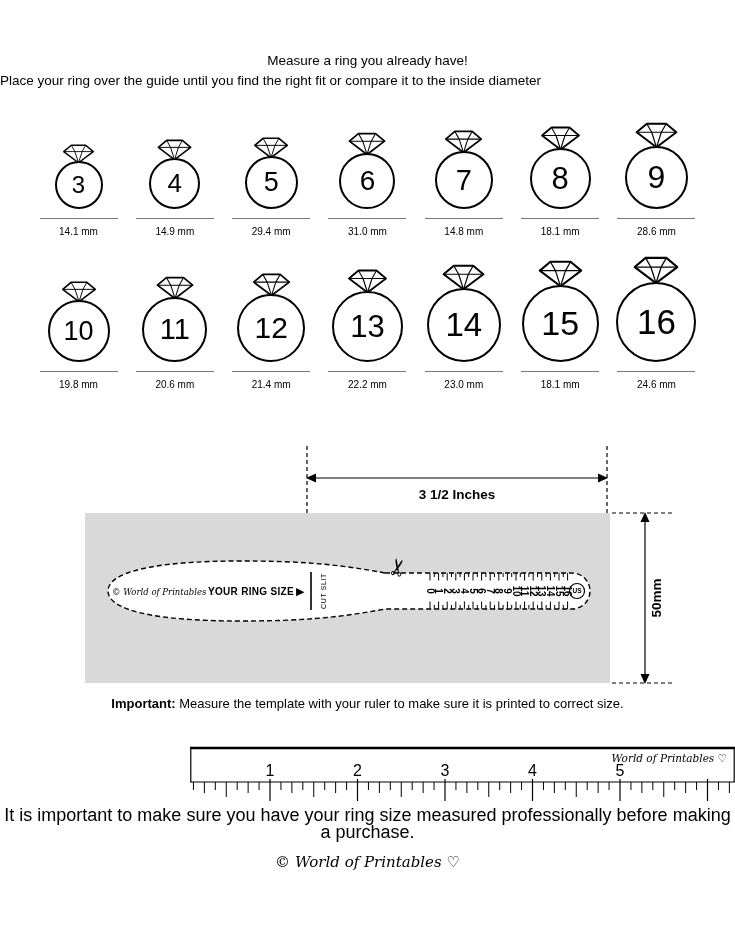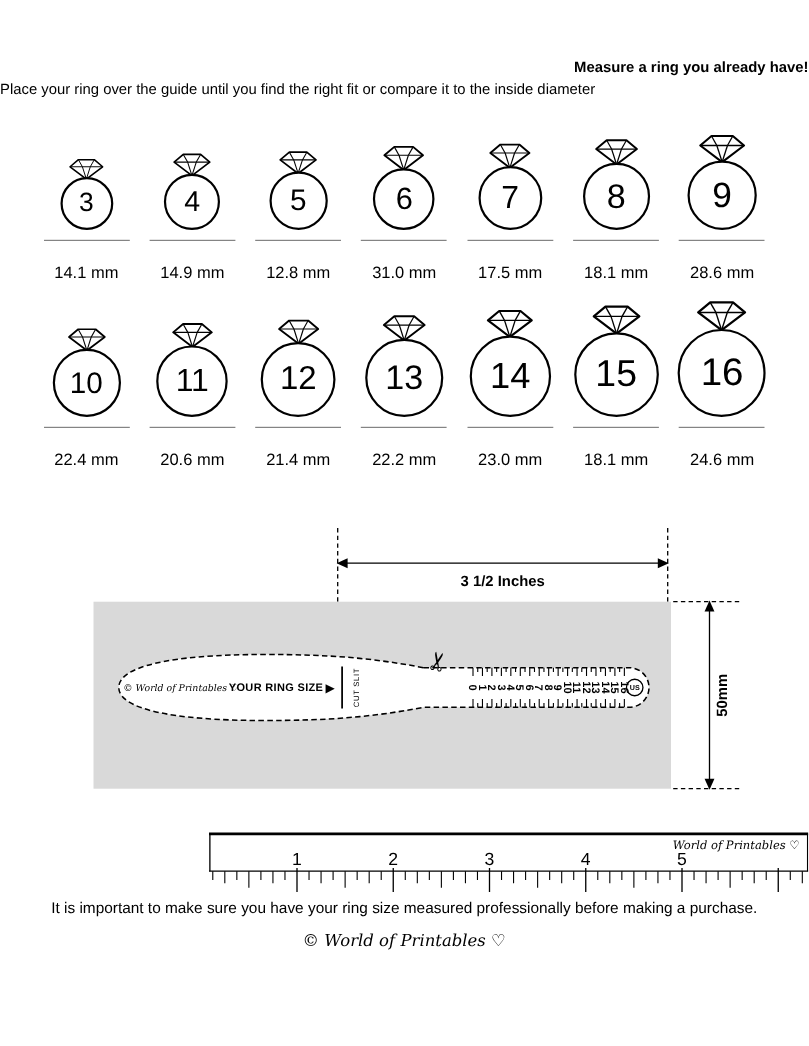--- a/index.html
+++ b/index.html
@@ -1,40 +1,40 @@
 <!DOCTYPE html>
 <html><head>
 <meta charset="utf-8">
 <style>
   *{margin:0;padding:0;box-sizing:border-box}
   html,body{width:735px;height:951px}
   body{background:#fff;color:#000;font-family:"Liberation Sans",sans-serif;overflow:hidden}
   .page{padding-top:30px;width:735px}
   h1{font-size:40px;font-weight:900;text-align:center;letter-spacing:.5px;line-height:46px}
-  .sub-bold{margin-top:22px;text-align:right;font-size:13.5px;font-weight:700;line-height:17px}
+  .sub-bold{margin-top:22px;text-align:center;font-size:13.5px;font-weight:400;line-height:17px}
   .sub{margin-top:3px;text-align:left;font-size:13.5px;line-height:17px}
 
   .ring-row{display:flex;justify-content:space-between;width:672px;margin:0 auto}
   .ring-row.r1{margin-top:30px}
   .ring-row.r2{margin-top:16px}
   .ring-cell{width:94px;display:flex;flex-direction:column;align-items:center}
   .ring-stack{display:flex;flex-direction:column;align-items:center;justify-content:flex-end}
   .r1 .ring-stack{height:90px}
   .r2 .ring-stack{height:108px}
   .diamond{display:block;margin-bottom:-3px}
   .ring-circle{border:2px solid #000;border-radius:50%;display:flex;align-items:center;justify-content:center;background:#fff;font-weight:500}
   .ring-rule{width:78px;height:1px;background:#777;margin-top:9px}
-  .ring-dia{margin-top:23px;font-size:15px;line-height:13px}
+  .ring-dia{margin-top:6px;font-size:10px;line-height:13px}
 
   .sizer-wrap{margin-top:52px;line-height:0}
   .important{text-align:center;font-size:13px;margin-top:8px;line-height:16px}
   .important .b{font-weight:700}
   .ruler-wrap{margin-top:34px;display:flex;justify-content:flex-end;line-height:0}
   .foot-bold{margin-top:28px;text-align:center;font-size:13.5px;font-weight:700;line-height:17px}
-  .foot-text{margin-top:3px;text-align:center;font-size:14px;line-height:17px}
+  .foot-text{margin-top:3px;text-align:center;font-size:18px;line-height:17px}
   .brand-footer{margin-top:12px;text-align:center;font-family:"DejaVu Serif","DejaVu Sans",serif;font-style:italic;font-size:15px}
 
   svg line{stroke:#000}
   svg .dash{stroke-dasharray:4 3;stroke-width:1.2}
   svg .sol{stroke-width:1.2}
   svg .sol15{stroke-width:1.6}
   svg .thick{stroke-width:2.5}
   .arw{fill:#000}
   svg text{font-family:"Liberation Sans",sans-serif;fill:#000}
   .dim-label{font-size:13.5px;font-weight:700}
@@ -105,21 +105,21 @@
         <line x1="29" y1="1.5" x2="24.5" y2="9.5"></line>
         <line x1="15.5" y1="9.5" x2="20" y2="23.5"></line>
         <line x1="24.5" y1="9.5" x2="20" y2="23.5"></line>
       </g>
     </svg>
     <div class="ring-circle" style="width:53px;height:53px;font-size:27px">
             <span>5</span>
           </div>
   </div>
   <div class="ring-rule"></div>
-  <div class="ring-dia">12.8 mm</div>
+  <div class="ring-dia">29.4 mm</div>
 </div>
       <div class="ring-cell">
   <div class="ring-stack">
     <svg class="diamond" width="38" height="24" viewBox="0 0 40 25">
       <polygon points="11,1.5 29,1.5 38.5,9.5 20,23.5 1.5,9.5" fill="#fff" stroke="#000" stroke-width="1.8" stroke-linejoin="round"></polygon>
       <g stroke="#000" stroke-width="1.1">
         <line x1="1.5" y1="9.5" x2="38.5" y2="9.5"></line>
         <line x1="11" y1="1.5" x2="15.5" y2="9.5"></line>
         <line x1="29" y1="1.5" x2="24.5" y2="9.5"></line>
         <line x1="15.5" y1="9.5" x2="20" y2="23.5"></line>
@@ -143,21 +143,21 @@
         <line x1="29" y1="1.5" x2="24.5" y2="9.5"></line>
         <line x1="15.5" y1="9.5" x2="20" y2="23.5"></line>
         <line x1="24.5" y1="9.5" x2="20" y2="23.5"></line>
       </g>
     </svg>
     <div class="ring-circle" style="width:58px;height:58px;font-size:29px">
             <span>7</span>
           </div>
   </div>
   <div class="ring-rule"></div>
-  <div class="ring-dia">17.5 mm</div>
+  <div class="ring-dia">14.8 mm</div>
 </div>
       <div class="ring-cell">
   <div class="ring-stack">
     <svg class="diamond" width="41" height="25" viewBox="0 0 40 25">
       <polygon points="11,1.5 29,1.5 38.5,9.5 20,23.5 1.5,9.5" fill="#fff" stroke="#000" stroke-width="1.8" stroke-linejoin="round"></polygon>
       <g stroke="#000" stroke-width="1.1">
         <line x1="1.5" y1="9.5" x2="38.5" y2="9.5"></line>
         <line x1="11" y1="1.5" x2="15.5" y2="9.5"></line>
         <line x1="29" y1="1.5" x2="24.5" y2="9.5"></line>
         <line x1="15.5" y1="9.5" x2="20" y2="23.5"></line>
@@ -202,21 +202,21 @@
         <line x1="29" y1="1.5" x2="24.5" y2="9.5"></line>
         <line x1="15.5" y1="9.5" x2="20" y2="23.5"></line>
         <line x1="24.5" y1="9.5" x2="20" y2="23.5"></line>
       </g>
     </svg>
     <div class="ring-circle" style="width:62px;height:62px;font-size:27px">
             <span>10</span>
           </div>
   </div>
   <div class="ring-rule"></div>
-  <div class="ring-dia">22.4 mm</div>
+  <div class="ring-dia">19.8 mm</div>
 </div>
       <div class="ring-cell">
   <div class="ring-stack">
     <svg class="diamond" width="38" height="24" viewBox="0 0 40 25">
       <polygon points="11,1.5 29,1.5 38.5,9.5 20,23.5 1.5,9.5" fill="#fff" stroke="#000" stroke-width="1.8" stroke-linejoin="round"></polygon>
       <g stroke="#000" stroke-width="1.1">
         <line x1="1.5" y1="9.5" x2="38.5" y2="9.5"></line>
         <line x1="11" y1="1.5" x2="15.5" y2="9.5"></line>
         <line x1="29" y1="1.5" x2="24.5" y2="9.5"></line>
         <line x1="15.5" y1="9.5" x2="20" y2="23.5"></line>
@@ -441,20 +441,21 @@
 
       <line class="dash" x1="612" y1="70" x2="672" y2="70"></line>
       <line class="dash" x1="612" y1="240" x2="672" y2="240"></line>
       <line class="sol" x1="645" y1="73" x2="645" y2="237"></line>
       <polygon class="arw" points="645,69 640.5,79 649.5,79"></polygon>
       <polygon class="arw" points="645,241 640.5,231 649.5,231"></polygon>
       <text class="dim-label" x="661" y="155" text-anchor="middle" transform="rotate(-90 661 155)">50mm</text>
     </svg>
   </div>
 
+  <p class="important"><span class="b">Important:</span> <span>Measure the template with your ruler to make sure it is printed to correct size.</span></p>
 
   <div class="ruler-wrap">
     <svg id="ruler-svg" width="545" height="58" viewBox="0 0 545 58">
       <line class="thick" x1="0" y1="2" x2="545" y2="2"></line>
       <line class="sol" x1="0.8" y1="2" x2="0.8" y2="36"></line>
       <line class="sol" x1="544.2" y1="2" x2="544.2" y2="36"></line>
       <line class="sol" x1="0" y1="36" x2="545" y2="36"></line>
       <text class="script-sm" x="537" y="16" text-anchor="end">World of Printables ♡</text>
       <g id="ruler-numbers">
           <text x="80" y="30" class="rnum" text-anchor="middle">1</text>

